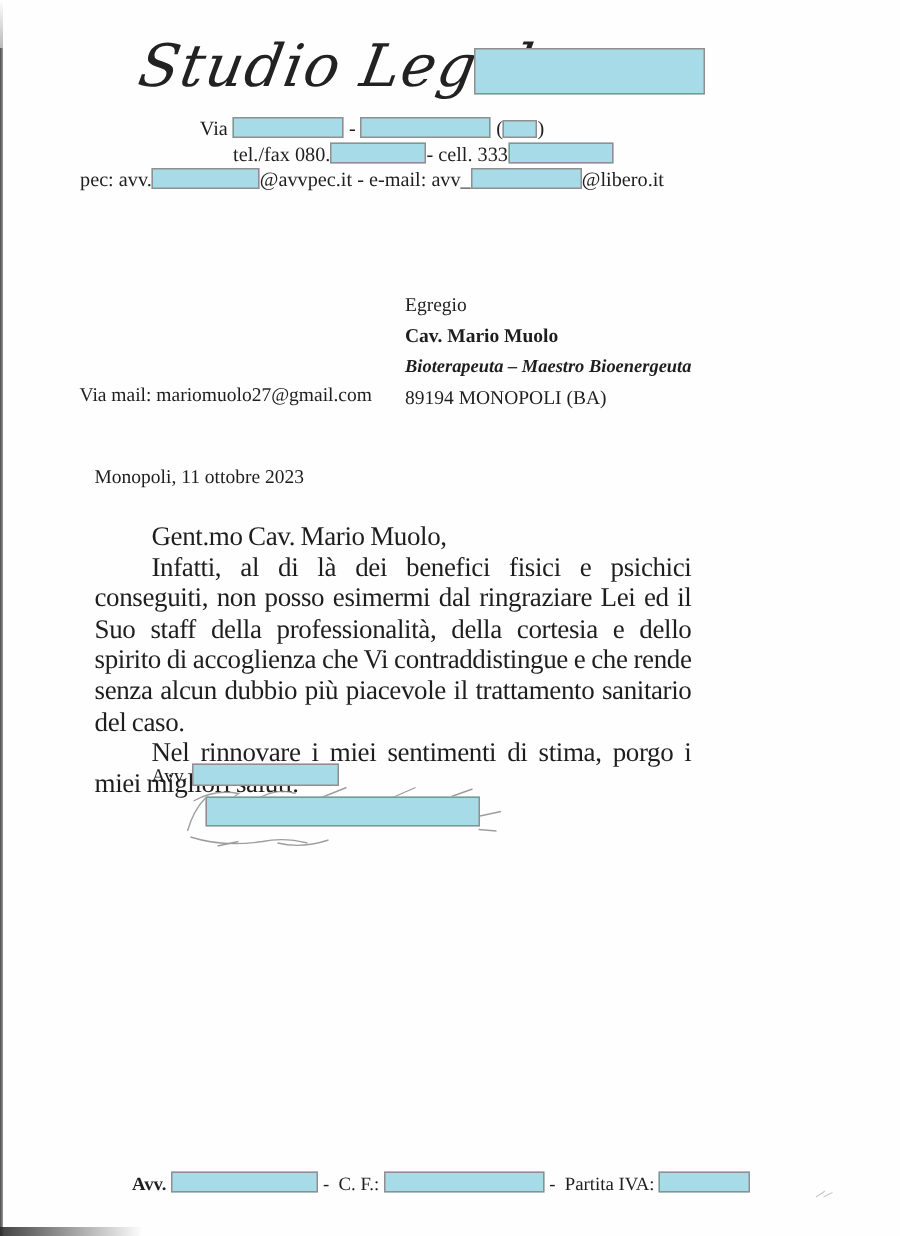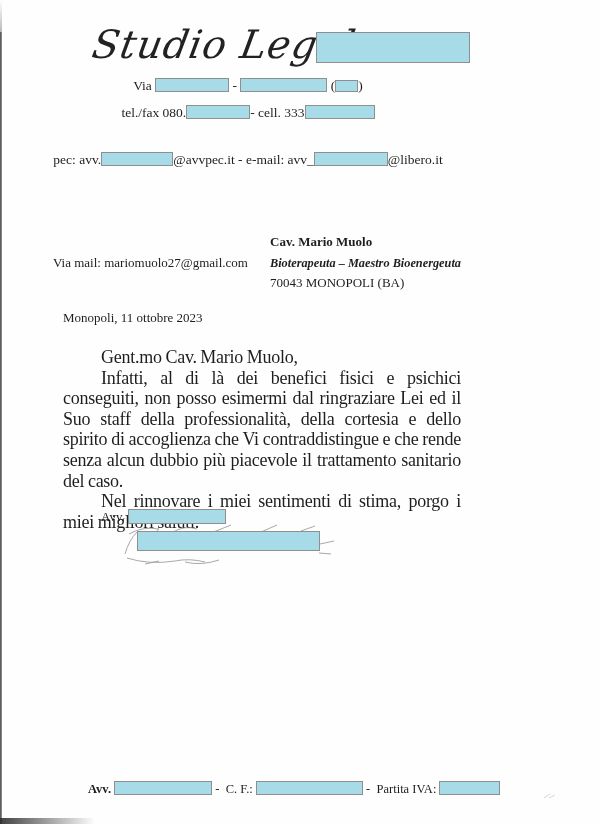--- a/index.html
+++ b/index.html
@@ -32,25 +32,25 @@
     font-style:italic;
     font-size:39px;
     letter-spacing:1px;
     transform:skewX(-10deg);
     display:inline-block;
     color:#222;
   }
   .title-redact{position:absolute;left:316px;top:32px;width:152px;height:29px;}
   .contact{position:absolute;left:0;width:496px;text-align:center;font-size:13.5px;line-height:16px;}
   .contact .redact{height:12px;}
-  .c1{top:78px;} .c2{top:105px;} .c3{top:112px;margin-top:40px;}
+  .c1{top:78px;} .c2{top:95px;padding-left:34px;} .c3{top:112px;}
 
   
   .recipient{position:absolute;left:270px;top:193px;font-size:13px;line-height:20.5px;}
-  .recipient .name{font-weight:bold;margin-top:39px;}
+  .recipient .name{font-weight:bold;}
   .recipient .rtitle{font-weight:bold;font-style:italic;font-size:12.3px;text-align:right;}
   .sender-mail{position:absolute;left:53px;top:255px;font-size:13px;}
 
   .dateline{position:absolute;left:63px;top:310px;font-size:13px;}
 
   
   .body-block{
     position:absolute;left:63px;top:347px;width:398px;
     font-size:18px;line-height:20.6px;
     letter-spacing:-0.25px;word-spacing:-0.6px;
@@ -91,23 +91,24 @@
 
 <div class="contact c2">
   <span class="seg">tel./fax 080.</span><span class="redact" style="width:62px"></span><span class="seg">- cell. 333</span><span class="redact" style="width:68px"></span>
 </div>
 
 <div class="contact c3">
   <span class="seg">pec: avv.</span><span class="redact" style="width:70px"></span><span class="seg">@avvpec.it - e-mail: avv_</span><span class="redact" style="width:72px"></span><span class="seg">@libero.it</span>
 </div>
 
 <div class="recipient">
+  <div>Egregio</div>
   <div class="name">Cav. Mario Muolo</div>
   <div class="rtitle">Bioterapeuta – Maestro Bioenergeuta</div>
-  <div>70043 MONOPOLI (BA)</div>
+  <div>89194 MONOPOLI (BA)</div>
 </div>
 
 <div class="sender-mail">Via mail: mariomuolo27@gmail.com</div>
 
 <div class="dateline">Monopoli, 11 ottobre 2023</div>
 
 <div class="body-block">
   <p>Gent.mo Cav. Mario Muolo,</p>
   <p>Infatti, al di là dei benefici fisici e psichici conseguiti, non posso esimermi dal ringraziare Lei ed il Suo staff della professionalità, della cortesia  e dello spirito di accoglienza che Vi contraddistingue e che rende senza alcun dubbio più piacevole il trattamento sanitario del caso.</p>
   <p>Nel rinnovare i miei sentimenti di stima, porgo i miei migliori saluti.</p>

